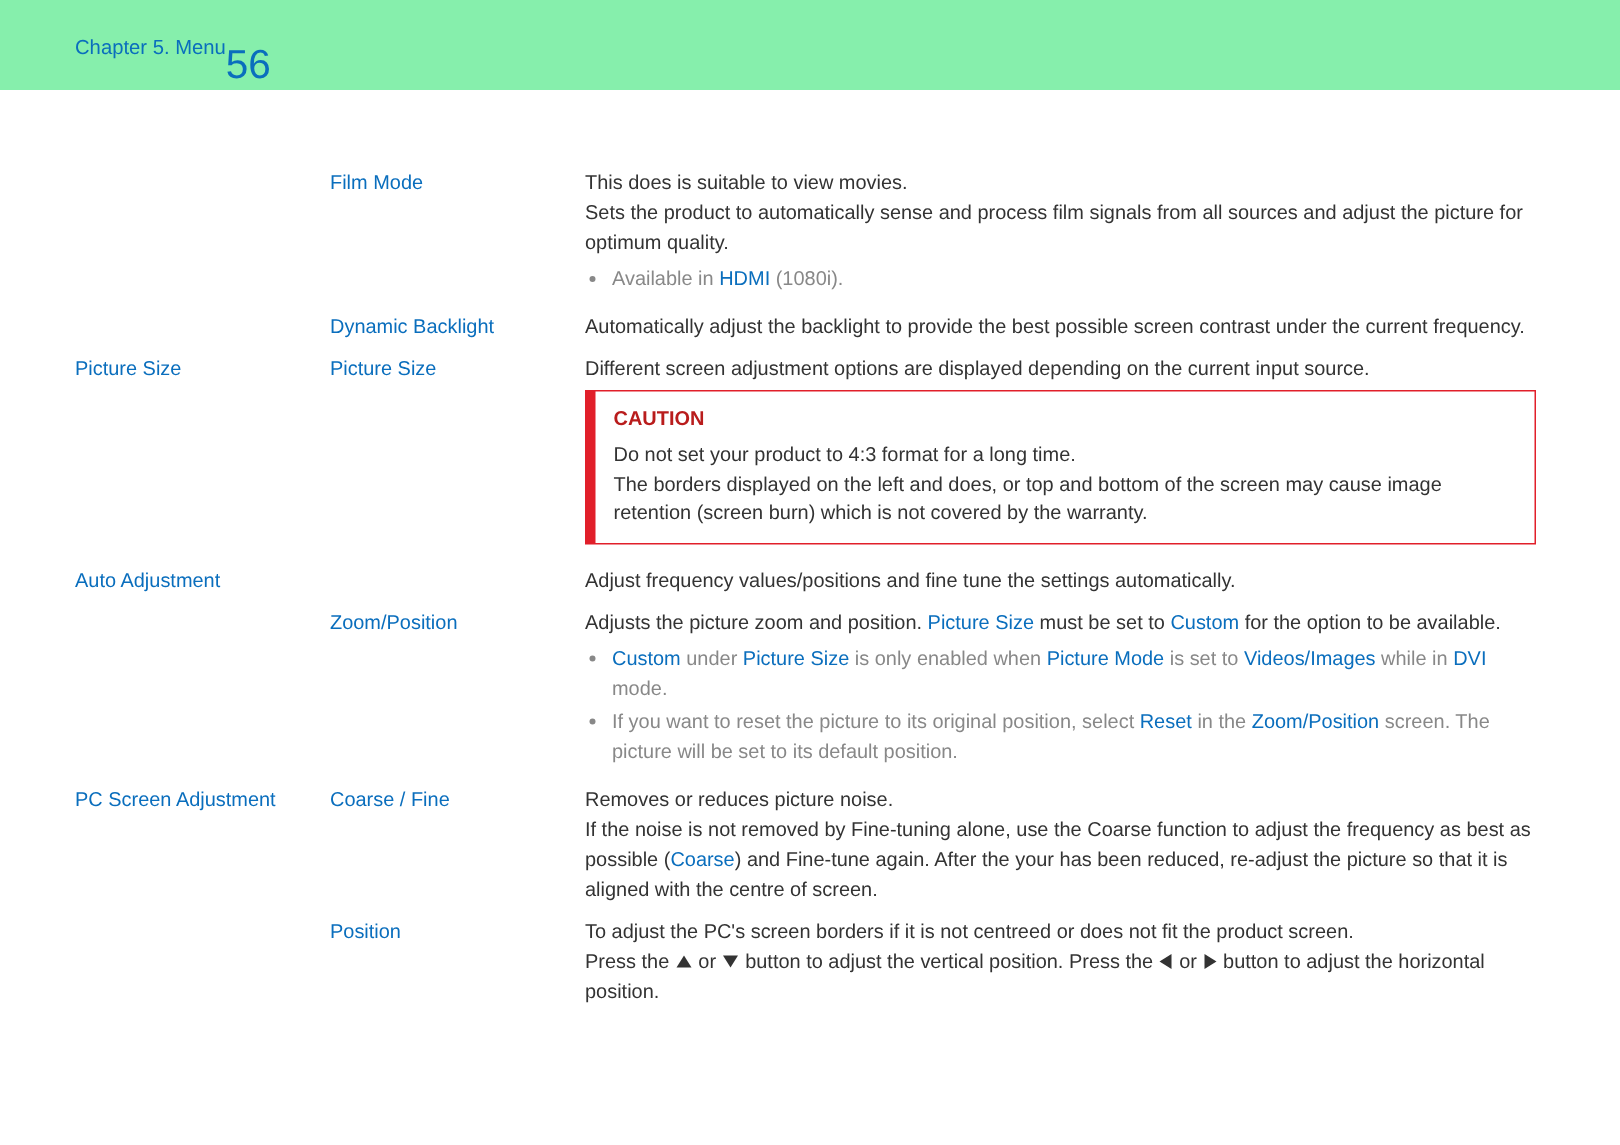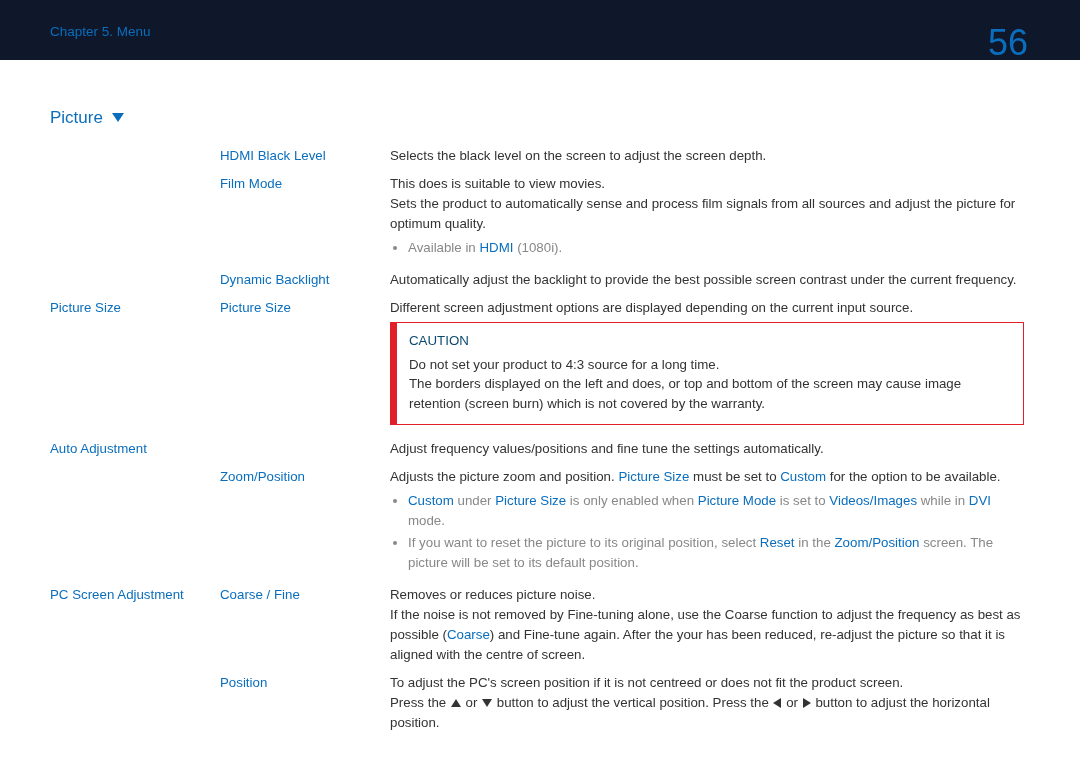--- a/index.html
+++ b/index.html
@@ -4,34 +4,34 @@
 <style>
   body {
     margin: 0;
     font-family: Arial, Helvetica, sans-serif;
     font-size: 13.3px;
     color: #333;
     background: #fff;
     width: 1080px;
   }
   .header-bar {
-    background: #0f172a;
+    background: #86efac;
     display: flex;
     align-items: center;
-    justify-content: space-between;
+    justify-content: flex-start;
     padding: 12px 52px 10px 50px;
     height: 38px;
   }
   .chapter {
     color: #0a6ebd;
     font-size: 13.5px;
   }
   .page-num {
     color: #0a6ebd;
-    font-size: 36px;
+    font-size: 27px;
     font-weight: 400;
     margin-top: 24px;
   }
   .content {
     padding: 48px 50px 30px 50px;
   }
   .section-title {
     color: #0a6ebd;
     font-size: 17px;
     margin-bottom: 14px;
@@ -74,22 +74,22 @@
   ul.note li {
     margin: 2px 0;
   }
   .caution-box {
     border: 1px solid #e11f2a;
     border-left: 7px solid #e11f2a;
     padding: 8px 12px 10px 12px;
     margin: 4px 0 6px 0;
   }
   .caution-title {
-    color: #0c4a6e;
-    font-weight: 400;
+    color: #b91c1c;
+    font-weight: 700;
     margin-bottom: 4px;
   }
   .arrow {
     display: inline-block;
     width: 0; height: 0;
     vertical-align: middle;
     margin: 0 1px;
   }
   .arrow.up {
     border-left: 5.5px solid transparent;
@@ -115,38 +115,29 @@
 </head>
 <body>
 
 <div class="header-bar">
   <span class="chapter">Chapter 5. Menu</span>
   <span class="page-num">56</span>
 </div>
 
 <div class="content">
 
-  <div class="section-title">
-    <span>Picture</span>
-    <span class="tri-down"></span>
-  </div>
 
   <table class="menu">
     <colgroup>
         <col class="c1">
         <col class="c2">
         <col>
       </colgroup>
     <tbody>
 
-    <tr>
-      <td></td>
-      <td class="blue">HDMI Black Level</td>
-      <td>Selects the black level on the screen to adjust the screen depth.</td>
-    </tr>
 
     <tr>
       <td></td>
       <td class="blue">Film Mode</td>
       <td>
         <div>This does is suitable to view movies.</div>
         <div>Sets the product to automatically sense and process film signals from all sources and adjust the picture for optimum quality.</div>
         <ul class="note grey">
           <li>
             <span>Available in </span><span class="blue">HDMI</span><span> (1080i).</span>
@@ -161,21 +152,21 @@
       <td>Automatically adjust the backlight to provide the best possible screen contrast under the current frequency.</td>
     </tr>
 
     <tr>
       <td class="blue">Picture Size</td>
       <td class="blue">Picture Size</td>
       <td>
         <div>Different screen adjustment options are displayed depending on the current input source.</div>
         <div class="caution-box">
           <div class="caution-title">CAUTION</div>
-          <div>Do not set your product to 4:3 source for a long time.</div>
+          <div>Do not set your product to 4:3 format for a long time.</div>
           <div>The borders displayed on the left and does, or top and bottom of the screen may cause image retention (screen burn) which is not covered by the warranty.</div>
         </div>
       </td>
     </tr>
 
 
     <tr>
       <td class="blue">Auto Adjustment</td>
       <td></td>
       <td>Adjust frequency values/positions and fine tune the settings automatically.</td>
@@ -207,21 +198,21 @@
         <div>
           <span>If the noise is not removed by Fine-tuning alone, use the Coarse function to adjust the frequency as best as possible (</span><span class="blue">Coarse</span><span>) and Fine-tune again. After the your has been reduced, re-adjust the picture so that it is aligned with the centre of screen.</span>
         </div>
       </td>
     </tr>
 
     <tr>
       <td></td>
       <td class="blue">Position</td>
       <td>
-        <div>To adjust the PC's screen position if it is not centreed or does not fit the product screen.</div>
+        <div>To adjust the PC's screen borders if it is not centreed or does not fit the product screen.</div>
         <div>
           <span>Press the </span><span class="arrow up"></span><span> or </span><span class="arrow down"></span><span> button to adjust the vertical position. Press the </span><span class="arrow left"></span><span> or </span><span class="arrow right"></span><span> button to adjust the horizontal position.</span>
         </div>
       </td>
     </tr>
 
   </tbody>
     </table>
 </div>
 

